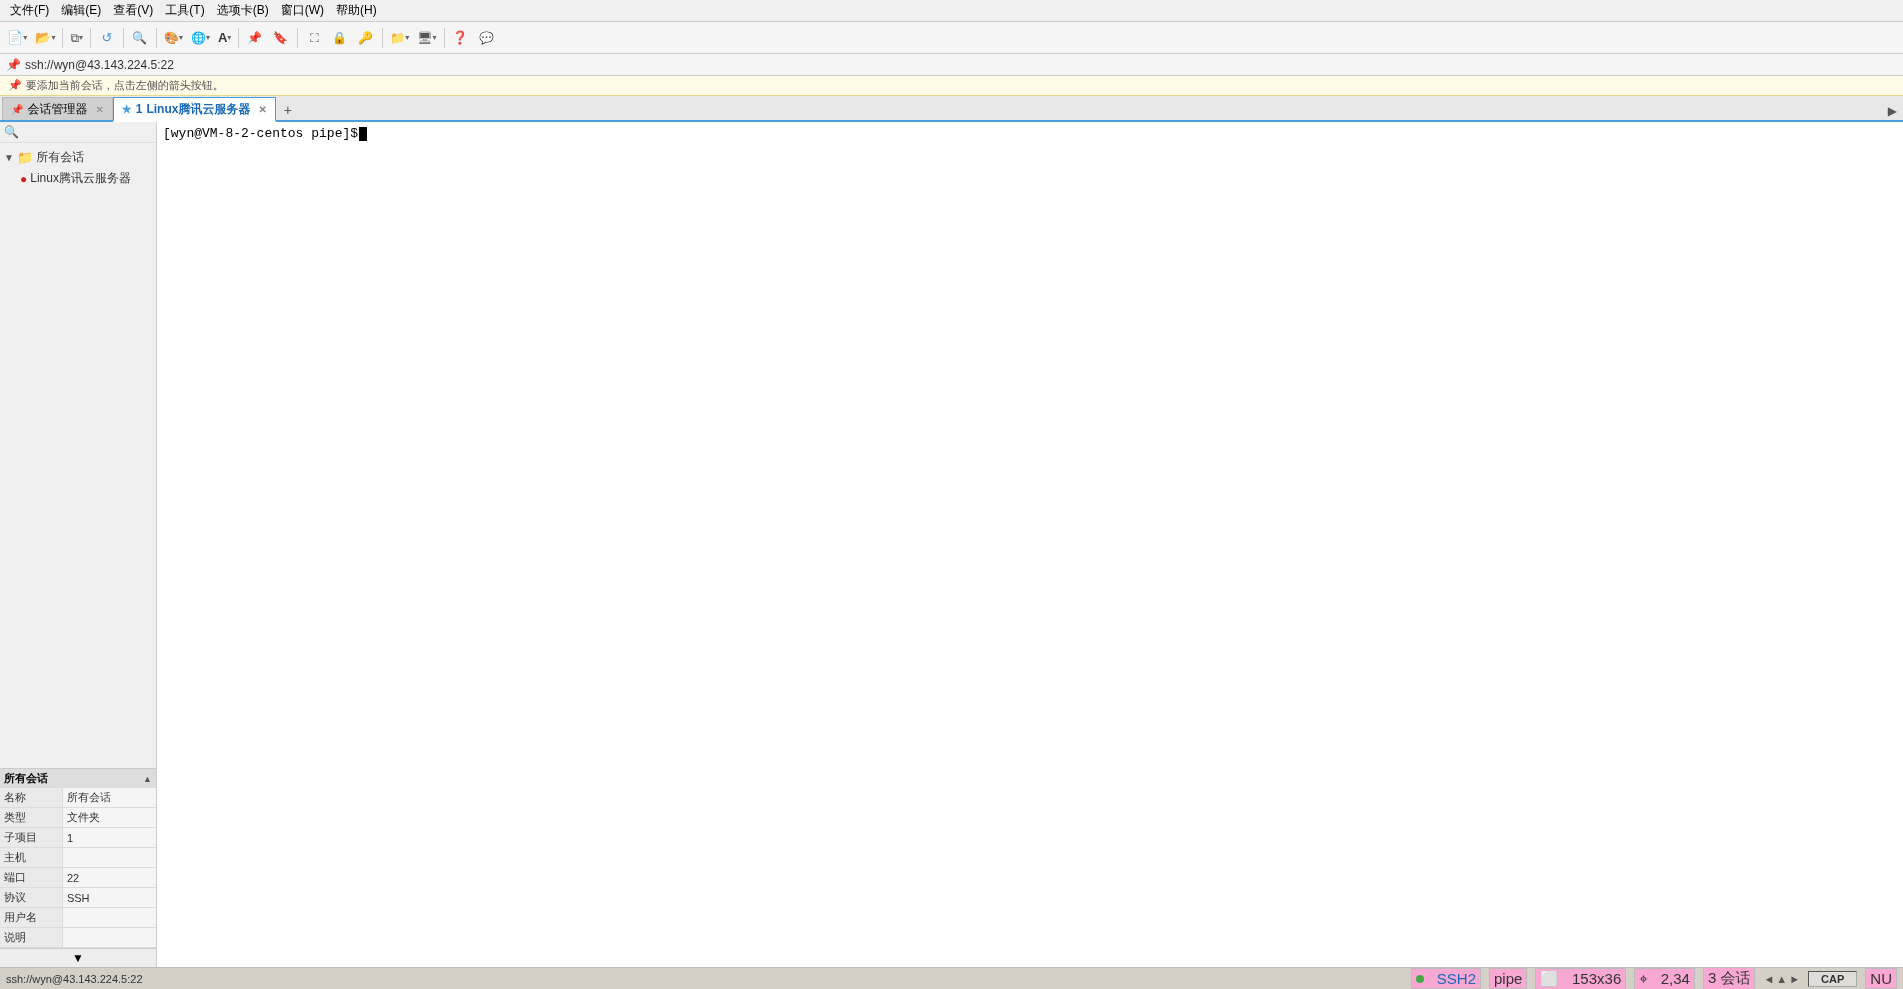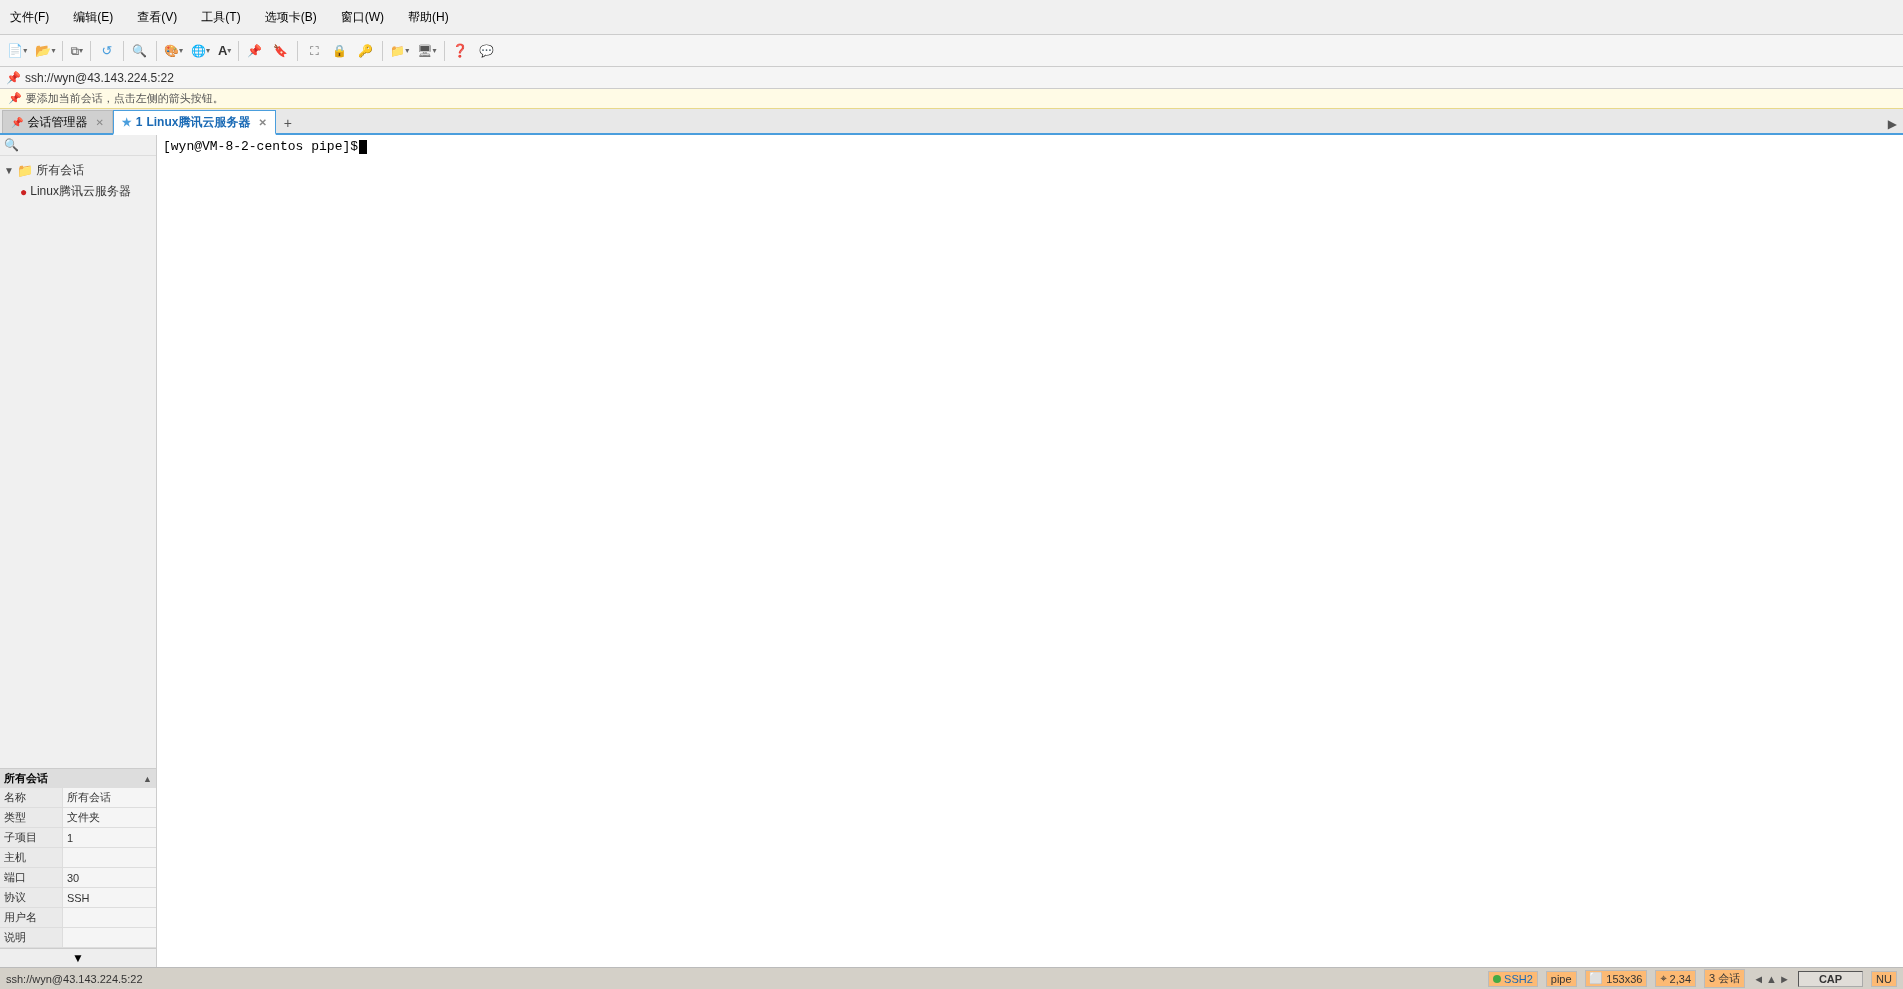--- a/index.html
+++ b/index.html
@@ -13,23 +13,23 @@
       display: flex;
       flex-direction: column;
     }
 
     
     .menubar {
       background: #f0f0f0;
       padding: 2px 4px;
       display: flex;
       align-items: center;
-      gap: 12px;
+      gap: 0;
       border-bottom: 1px solid #ccc;
-      height: 35px;
+      height: 22px;
     }
     .menubar-item {
       padding: 1px 6px;
       font-size: 12px;
       cursor: pointer;
       color: #000;
     }
 
     
     .toolbar {
@@ -304,37 +304,37 @@
     }
     .status-left { flex: 1; }
     .status-right {
       display: flex;
       align-items: center;
       gap: 8px;
     }
     .status-item {
       padding: 1px 4px;
       border: 1px solid #bbb;
-      background: #fdba74;
-      font-size: 11px;
-      display: flex;
-      align-items: center;
-      gap: 3px;
+      background: #f9a8d4;
+      font-size: 15px;
+      display: flex;
+      align-items: center;
+      gap: 13px;
     }
     .status-ssh2 { color: #1a6ab5; }
     .status-indicator {
       width: 8px;
       height: 8px;
       border-radius: 50%;
       background: #44aa44;
     }
     .status-cap {
       background: #e0ddd8;
       border: 1px inset #aaa;
-      padding: 1px 20px;
+      padding: 1px 12px;
       font-size: 11px;
       font-weight: bold;
       color: #333;
     }
     .status-arrow-btns {
       display: flex;
       gap: 2px;
     }
     .status-arrow {
       font-size: 11px;
@@ -505,21 +505,21 @@
         <tr>
           <td class="prop-label">子项目</td>
           <td class="prop-value">1</td>
         </tr>
         <tr>
           <td class="prop-label">主机</td>
           <td class="prop-value"></td>
         </tr>
         <tr>
           <td class="prop-label">端口</td>
-          <td class="prop-value">30</td>
+          <td class="prop-value">22</td>
         </tr>
         <tr>
           <td class="prop-label">协议</td>
           <td class="prop-value">SSH</td>
         </tr>
         <tr>
           <td class="prop-label">用户名</td>
           <td class="prop-value"></td>
         </tr>
         <tr>

